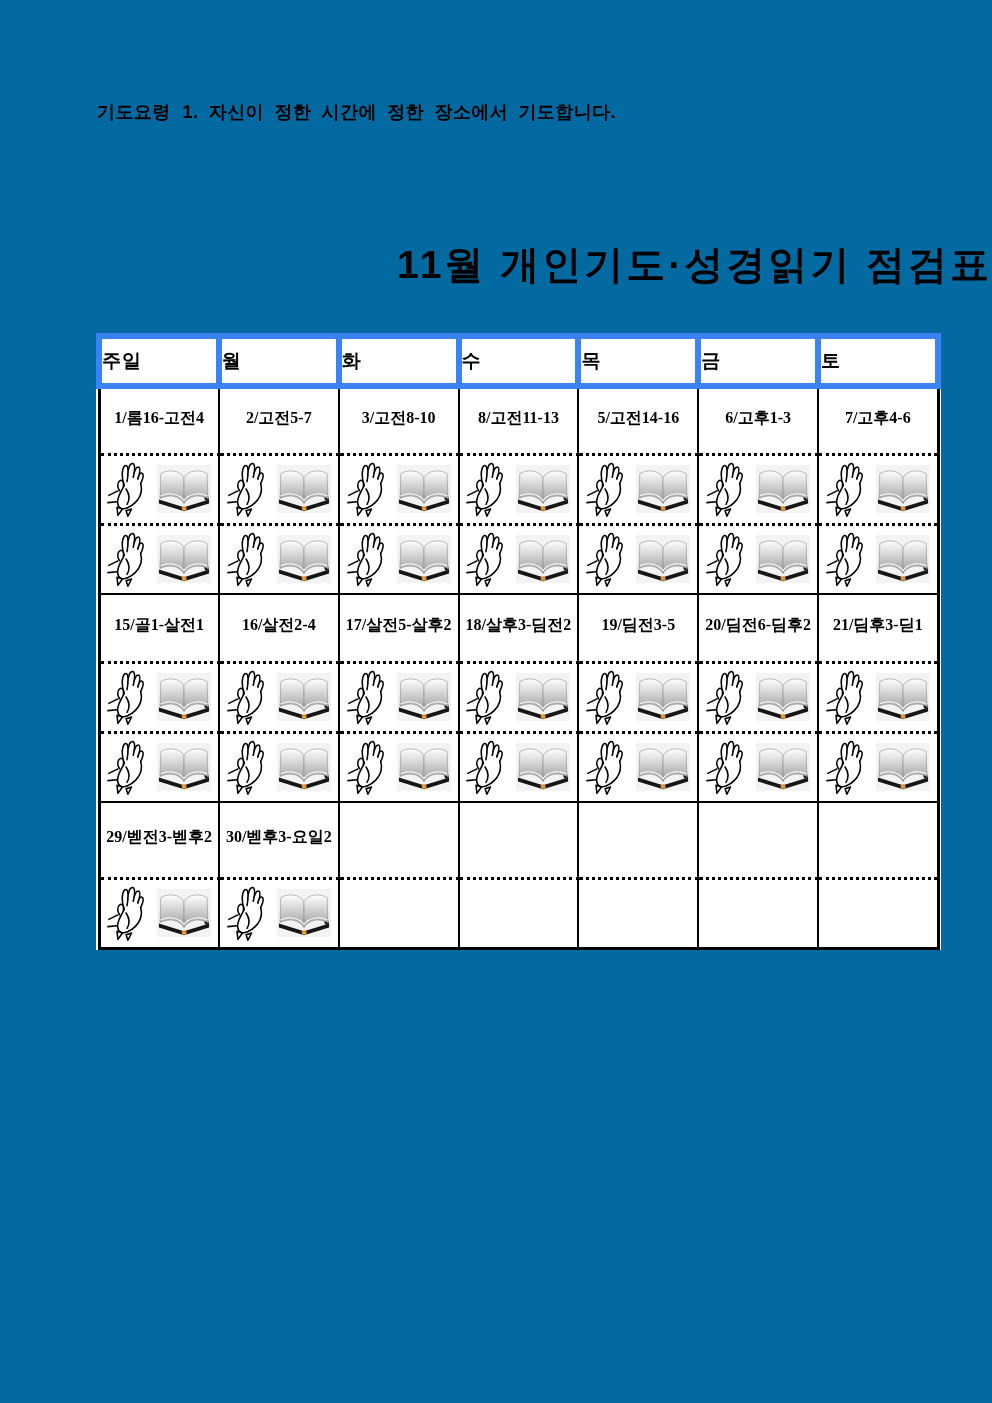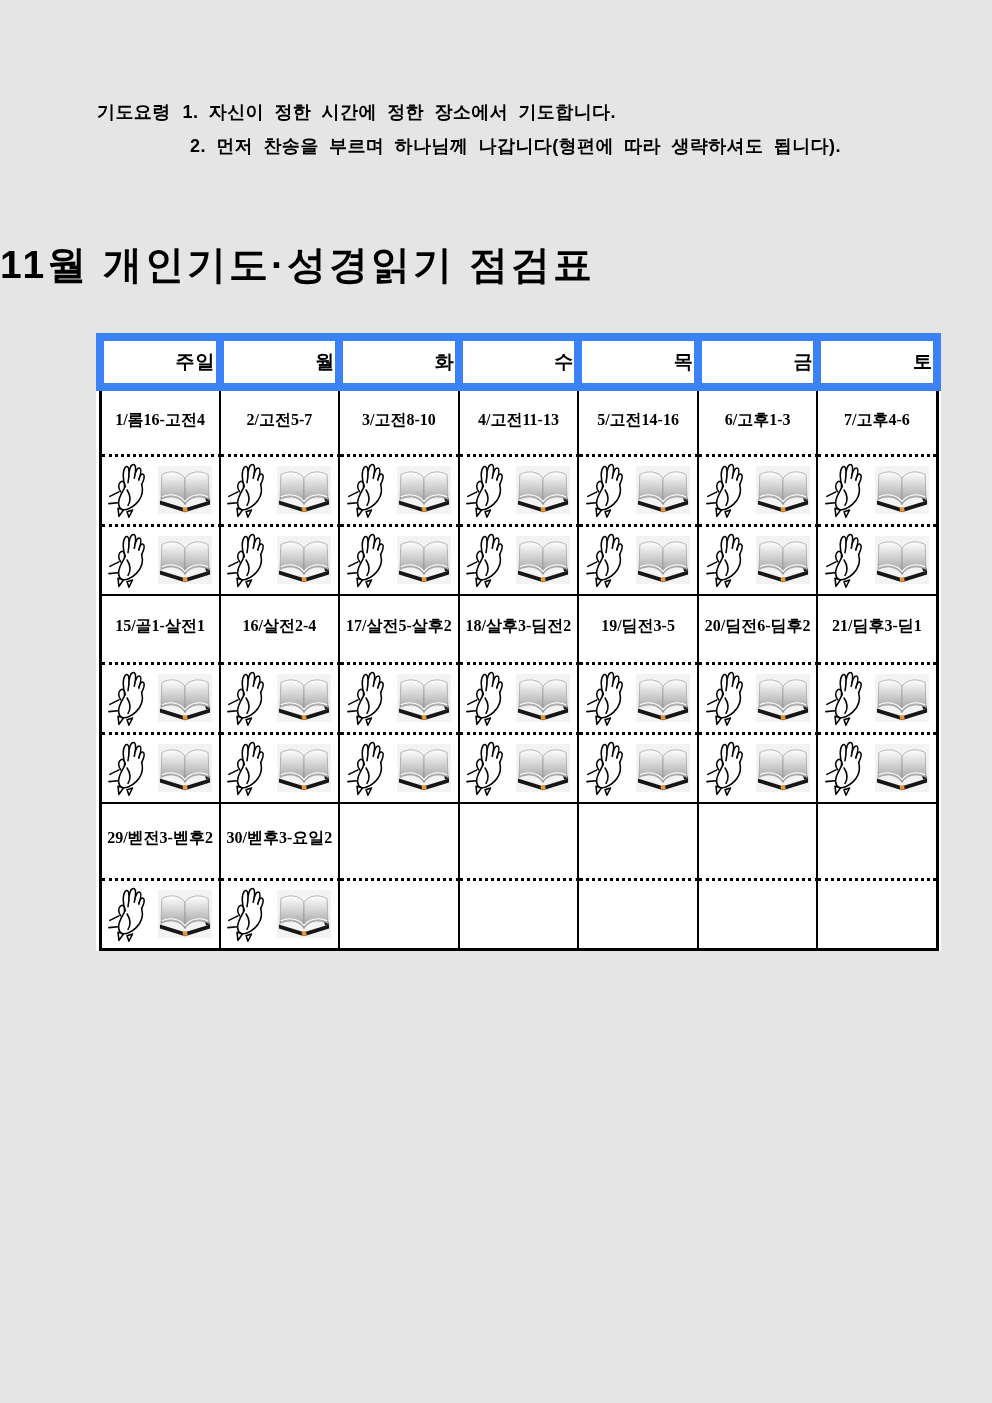--- a/index.html
+++ b/index.html
@@ -6,21 +6,21 @@
   html, body { background: #ffffff; }
   body {
     width: 992px; height: 1403px;
     font-family: "Liberation Sans", sans-serif;
     color: #000000;
     position: relative;
   }
   .page {
     position: relative;
     width: 992px; height: 1403px;
-    background: #e5e5e5;
+    background: #0369a1;
     overflow: hidden;
   }
 
   
   .instructions {
     position: absolute;
     left: 97px; top: 95px;
     font-size: 18px;
     line-height: 34px;
     font-weight: 600;
@@ -29,44 +29,44 @@
     white-space: nowrap;
   }
   .instr-line.indented { padding-left: 93px; }
   .instr-label { margin-right: 12px; }
 
   
   .title {
     position: absolute;
     left: 0; top: 238px;
     width: 100%;
-    text-align: left;
+    text-align: right;
     font-size: 39px;
     font-weight: bold;
     letter-spacing: 3px;
     white-space: nowrap;
   }
 
   
   table.checklist {
     position: absolute;
     left: 96px; top: 333px;
     width: 845px;
     table-layout: fixed;
     border-collapse: collapse;
     border: 3px solid #000;
     background: #ffffff;
   }
   table.checklist th {
-    border: 8px solid #3b82f6;
+    border: 6px solid #3b82f6;
     height: 50px;
     font-size: 19px;
     font-weight: bold;
     letter-spacing: 1px;
-    text-align: right;
+    text-align: left;
     vertical-align: middle;
   }
   table.checklist td {
     border-left: 2px solid #000;
     border-right: 2px solid #000;
     text-align: center;
     vertical-align: middle;
     overflow: hidden;
   }
   td.date-cell {
@@ -131,23 +131,20 @@
     </symbol>
   </defs>
 </svg>
 
 <div class="page">
 
   <div class="instructions">
     <div class="instr-line">
       <span class="instr-label">기도요령</span><span>1. 자신이 정한 시간에 정한 장소에서 기도합니다.</span>
     </div>
-    <div class="instr-line indented">
-      <span>2. 먼저 찬송을 부르며 하나님께 나갑니다(형편에 따라 생략하셔도 됩니다).</span>
-    </div>
   </div>
 
   <h1 class="title">11월 개인기도·성경읽기 점검표</h1>
 
   <table class="checklist">
     <thead>
       <tr id="weekday-header-row">
           <th>주일</th>
           <th>월</th>
           <th>화</th>
@@ -155,21 +152,21 @@
           <th>목</th>
           <th>금</th>
           <th>토</th>
         </tr>
     </thead>
     <tbody id="checklist-body">
         <tr>
           <td class="date-cell"><span class="date-text">1/롬16-고전4</span></td>
           <td class="date-cell"><span class="date-text">2/고전5-7</span></td>
           <td class="date-cell"><span class="date-text">3/고전8-10</span></td>
-          <td class="date-cell"><span class="date-text">4/고전11-13</span></td>
+          <td class="date-cell"><span class="date-text">8/고전11-13</span></td>
           <td class="date-cell"><span class="date-text">5/고전14-16</span></td>
           <td class="date-cell"><span class="date-text">6/고후1-3</span></td>
           <td class="date-cell"><span class="date-text">7/고후4-6</span></td>
         </tr>
         <tr>
           <td class="icon-cell">
             <div class="icon-pair">
               <svg class="pray-svg" viewBox="0 0 44 62" aria-hidden="true">
                 <use href="#sym-pray"></use>
               </svg>

